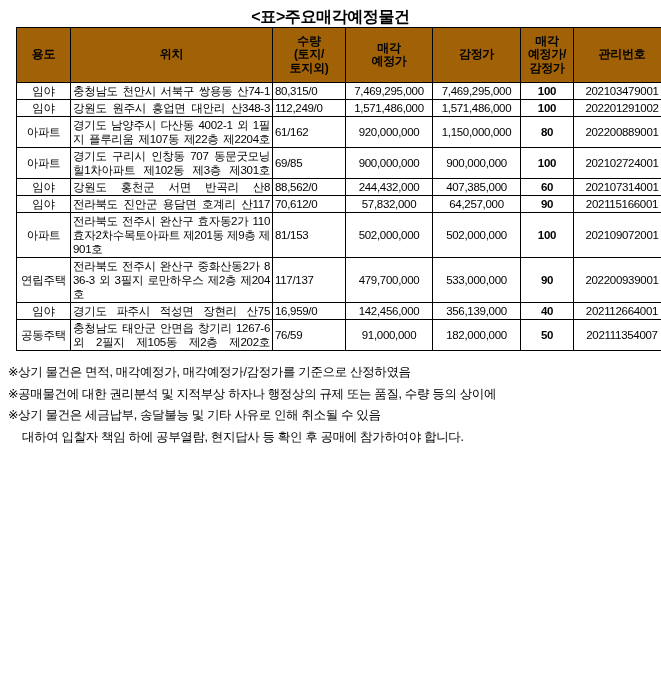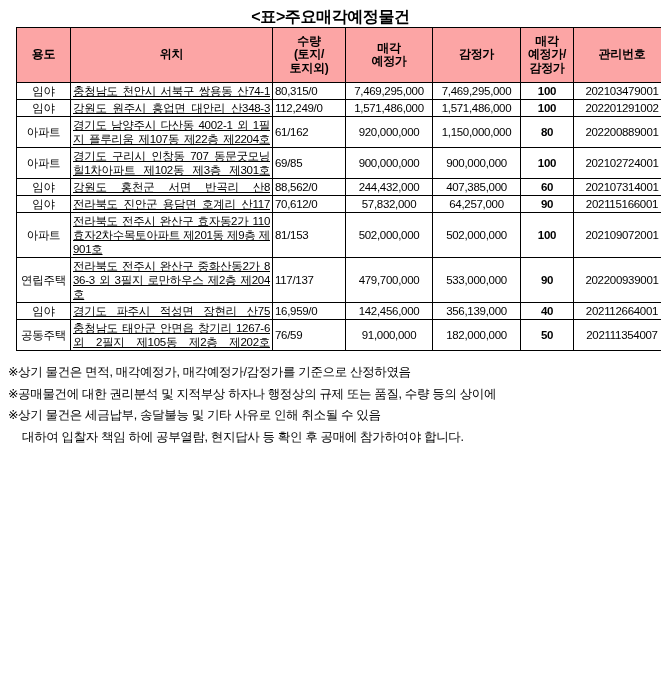--- a/index.html
+++ b/index.html
@@ -48,35 +48,35 @@
   table.main-table td {
     border: 1px solid #000;
     padding: 1px 2px;
     font-size: 11.5px;
     line-height: 14px;
     vertical-align: middle;
     letter-spacing: -0.3px;
     word-break: break-all;
   }
   table.main-table thead th {
-    background: #fca5a5;
+    background: #a16207;
     font-weight: bold;
     text-align: center;
     height: 52px;
     font-size: 12px;
     line-height: 13.5px;
   }
   .c-use    { width: 49px;  text-align: center; }
   .c-loc    { width: 197px; text-align: justify; text-align-last: justify; padding-left: 3px; padding-right: 3px; }
   .c-qty    { width: 68px;  text-align: left; }
   .c-price  { width: 82px;  text-align: center; }
   .c-apprs  { width: 83px;  text-align: center; }
   .c-ratio  { width: 48px;  text-align: center; font-weight: bold; }
   .c-mgmt   { width: 92px;  text-align: center; }
-  td.c-loc { text-align: justify; text-align-last: justify; text-decoration: underline; }
+  td.c-loc { text-align: justify; text-align-last: justify; }
   thead th.c-loc { text-align: center; text-align-last: center; }
   .notes {
     margin-top: 11px;
     margin-left: 8px;
     font-size: 12.5px;
     line-height: 21.5px;
     letter-spacing: -0.35px;
   }
   .note-line { white-space: normal; }
   .note-cont { padding-left: 14px; display: block; }

